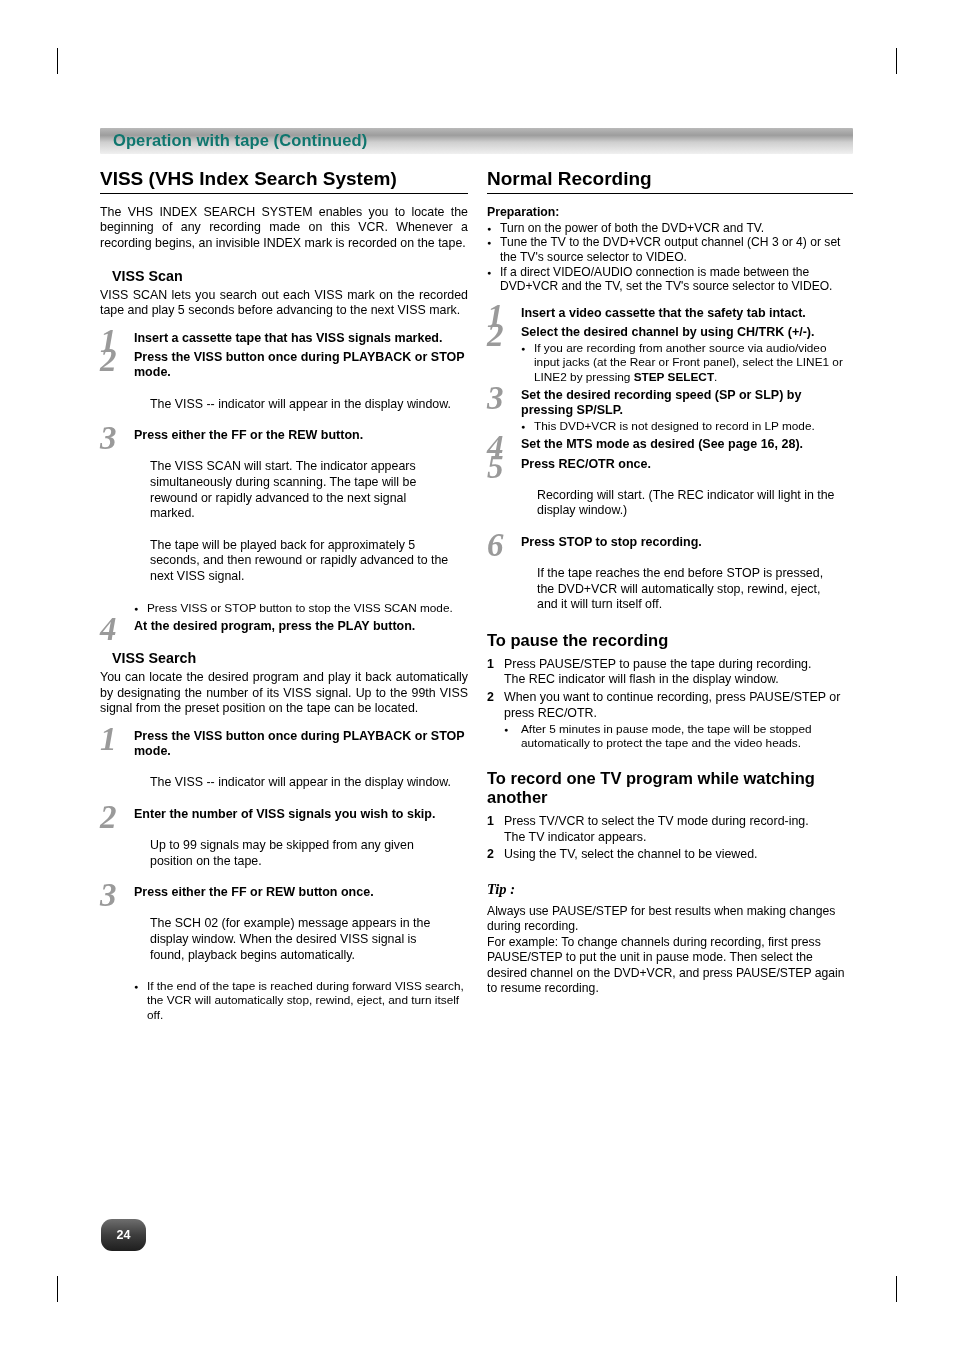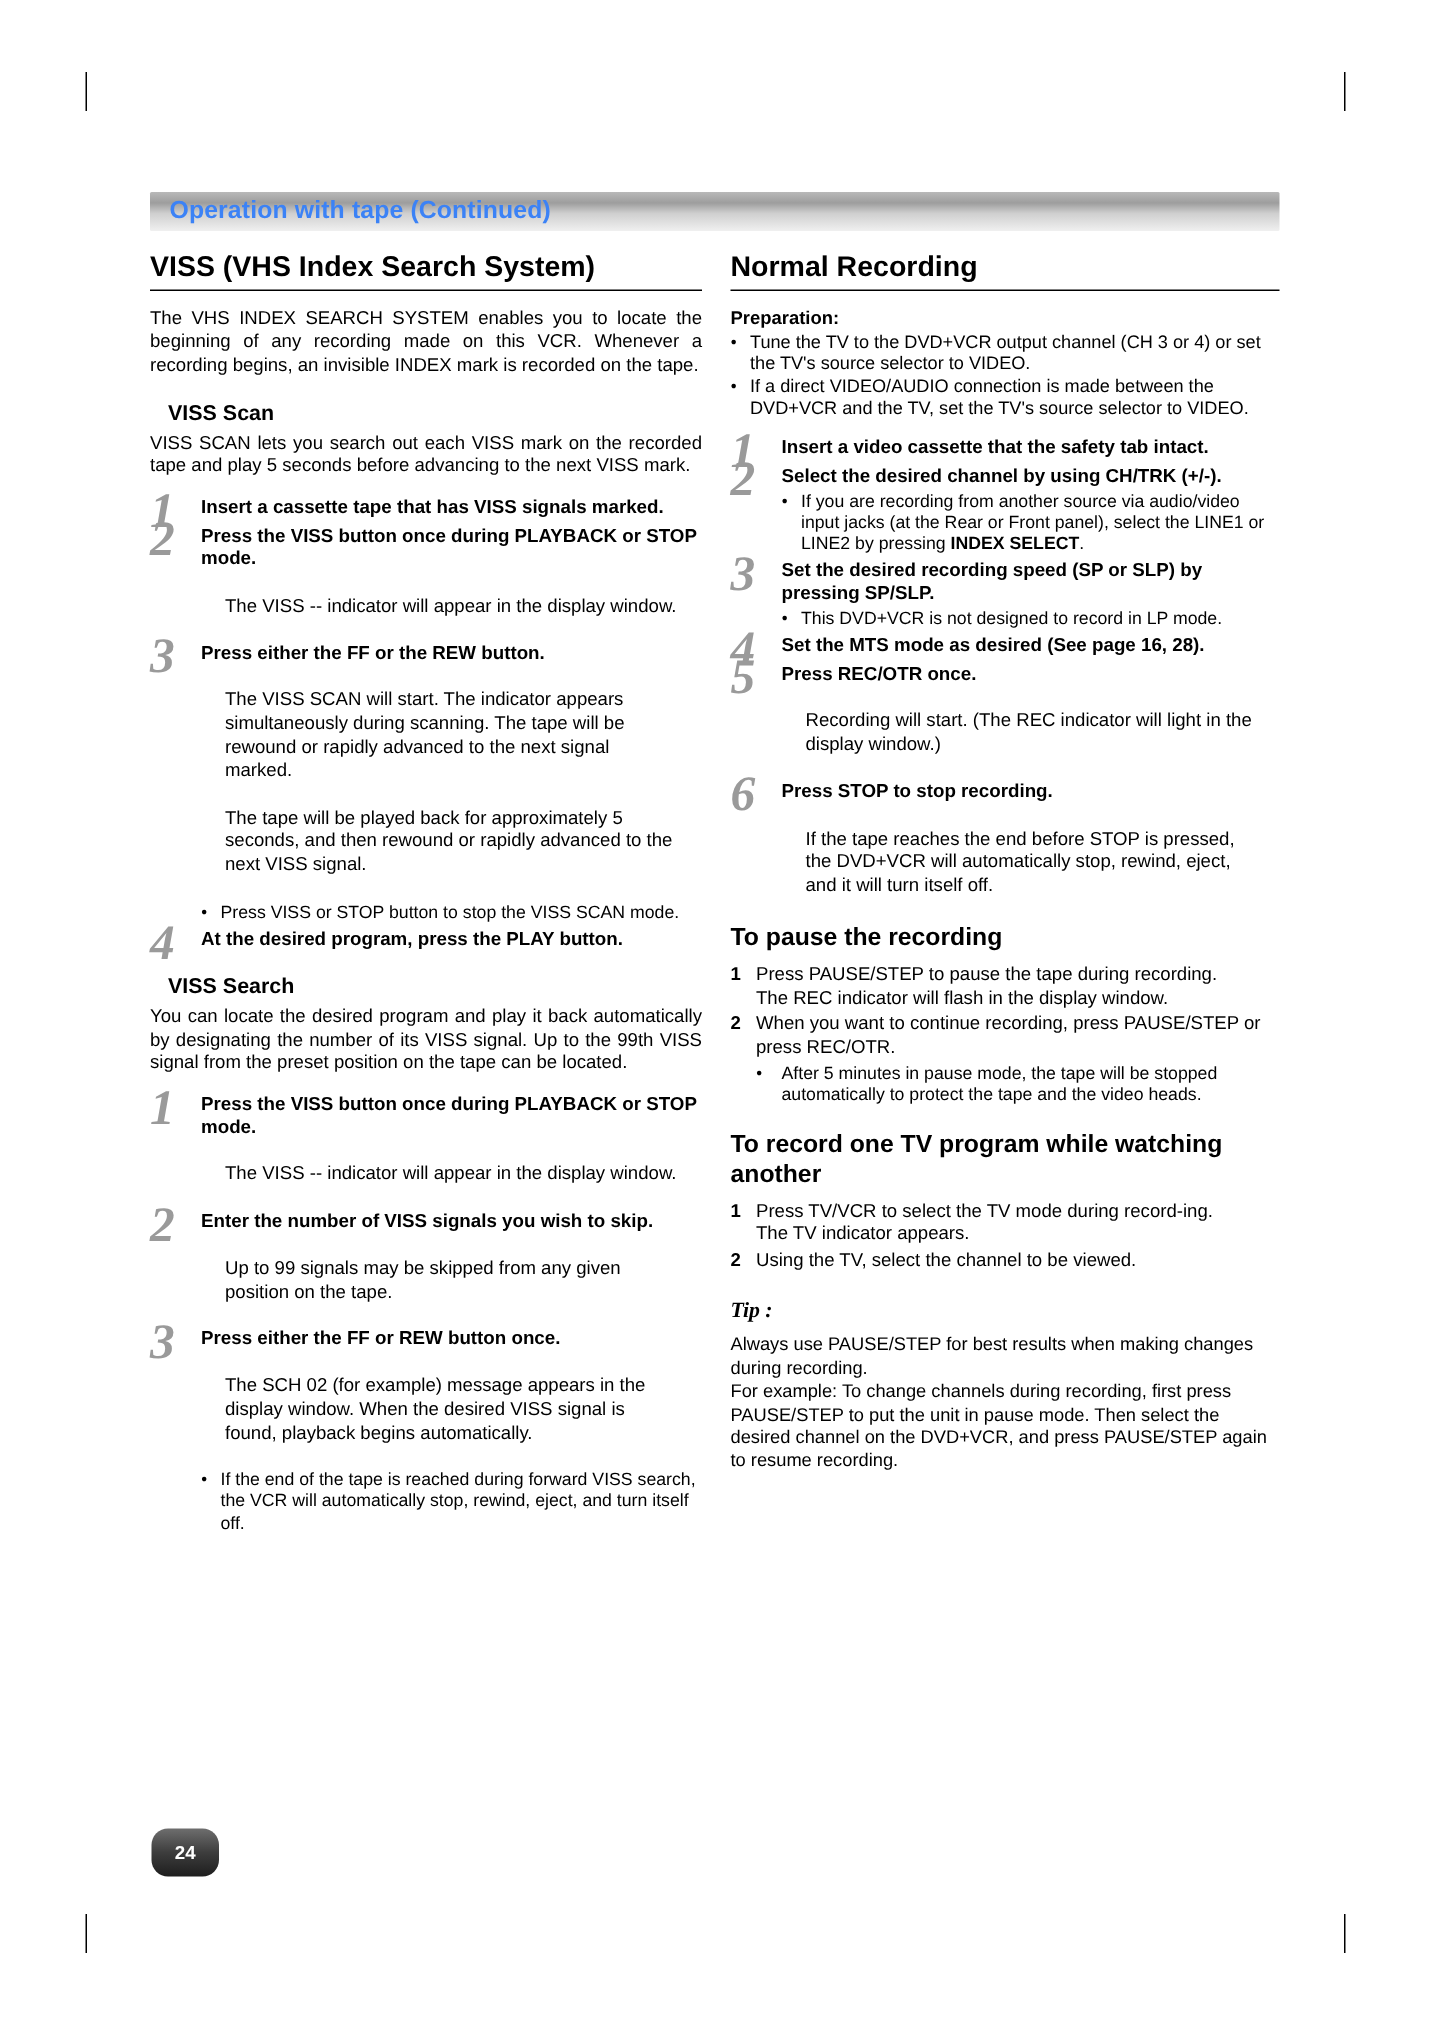--- a/index.html
+++ b/index.html
@@ -40,21 +40,21 @@
     background: linear-gradient(to bottom, #b9b9b9 0%, #9d9d9d 28%, #cfcfcf 55%, #f0f0f0 100%);
     border-radius: 1px;
   }
   .banner-title {
     position: absolute;
     left: 113px;
     top: 131px;
     font-size: 16.5px;
     font-weight: bold;
     letter-spacing: 0.1px;
-    color: #3b82f6;
+    color: #0f766e;
   }
 
   .col-left {
     position: absolute;
     left: 100px;
     top: 168px;
     width: 368px;
   }
   .col-right {
     position: absolute;
@@ -276,34 +276,35 @@
         </div>
       </div>
   </div>
 
   <div class="col-right">
     <h1 class="sect">Normal Recording</h1>
     <div class="rule"></div>
 
     <div class="prep-title">Preparation:</div>
     <ul class="bullets" id="prep-bullets">
+        <li>Turn on the power of both the DVD+VCR and TV.</li>
         <li>Tune the TV to the DVD+VCR output channel (CH 3 or 4) or set the TV's source selector to VIDEO.</li>
         <li>If a direct VIDEO/AUDIO connection is made between the DVD+VCR and the TV, set the TV's source selector to VIDEO.</li>
       </ul>
 
     <div class="steps" id="right-steps">
         <div class="step">
           <span class="num">1</span>
           <p class="head">Insert a video cassette that the safety tab intact.</p>
         </div>
         <div class="step">
           <span class="num">2</span>
           <p class="head">Select the desired channel by using CH/TRK (+/-).</p>
           <ul class="bullets">
-            <li>If you are recording from another source via audio/video input jacks (at the Rear or Front panel), select the LINE1 or LINE2 by pressing <b>INDEX SELECT</b>.</li>
+            <li>If you are recording from another source via audio/video input jacks (at the Rear or Front panel), select the LINE1 or LINE2 by pressing <b>STEP SELECT</b>.</li>
           </ul>
         </div>
         <div class="step">
           <span class="num">3</span>
           <p class="head">Set the desired recording speed (SP or SLP) by pressing SP/SLP.</p>
           <ul class="bullets">
             <li>This DVD+VCR is not designed to record in LP mode.</li>
           </ul>
         </div>
         <div class="step">

